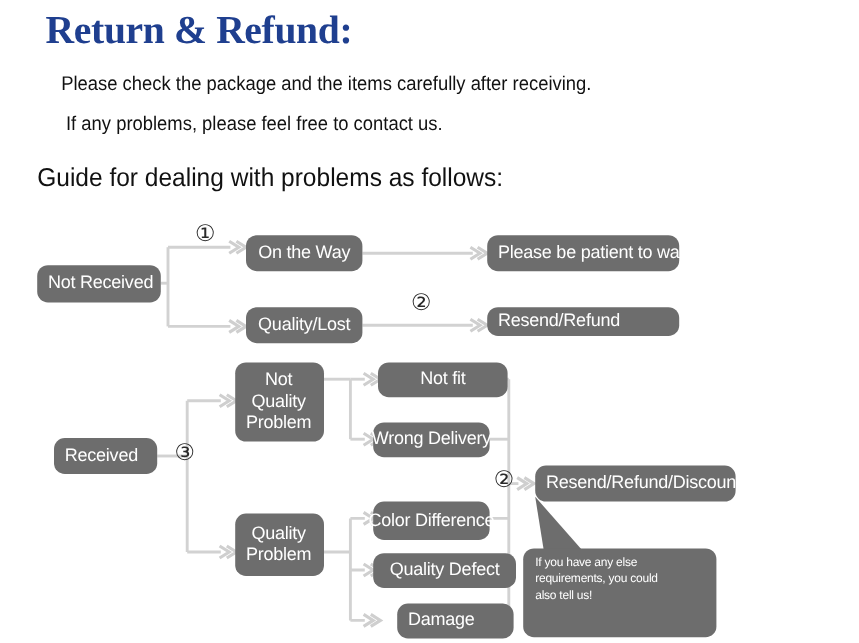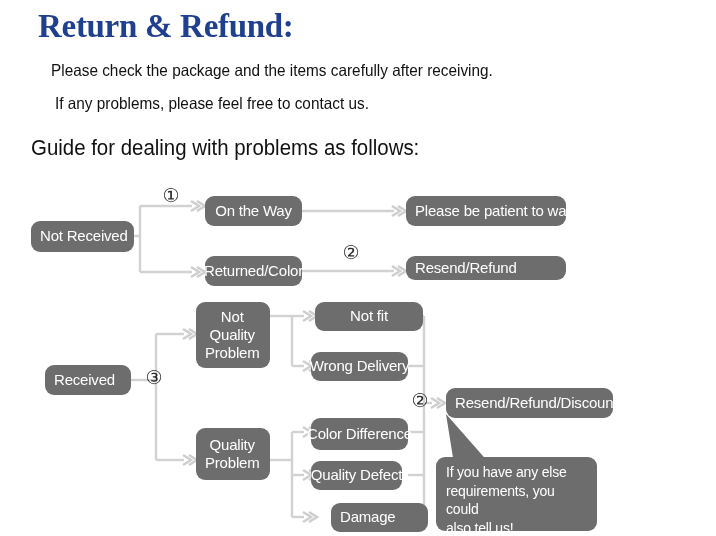--- a/index.html
+++ b/index.html
@@ -105,21 +105,21 @@
   #bubble {
     position: absolute;
     left: 436px;
     top: 457px;
     width: 161px;
     height: 74px;
     background: #6d6d6d;
     border-radius: 9px;
     color: #ffffff;
     font-family: "Liberation Sans", sans-serif;
-    font-size: 14px;
+    font-size: 10px;
     line-height: 1.33;
     padding: 6px 19px 0 10px;
     box-sizing: border-box;
     white-space: pre-line;
     letter-spacing: -0.2px;
   }
   #bubble-tail {
     position: absolute;
     left: 444px;
     top: 408px;
@@ -215,42 +215,42 @@
 
         <path d="M431,398 L439,403 L431,408"></path>
           <path d="M437,398 L445,403 L437,408"></path>
       </g>
     </svg>
 
     <div class="node" style="left:31px; top:221px; width:103px; height:31px;">Not Received</div>
 
     <div class="node center" style="left:205px; top:196px; width:97px; height:30px;">On the Way</div>
 
-    <div class="node center" style="left:205px; top:256px; width:97px; height:30px;">Returned/Color</div>
+    <div class="node center" style="left:205px; top:256px; width:97px; height:30px;">Quality/Lost</div>
 
     <div class="node" style="left:406px; top:196px; width:160px; height:30px;">Please be patient to wait</div>
 
     <div class="node" style="left:406px; top:256px; width:160px; height:24px;">Resend/Refund</div>
 
     <div class="node" style="left:45px; top:365px; width:86px; height:30px;">Received</div>
 
     <div class="node multiline" style="left:196px; top:302px; width:74px; height:66px;">Not
 Quality
 Problem</div>
 
     <div class="node multiline" style="left:196px; top:428px; width:74px; height:52px;">Quality
 Problem</div>
 
     <div class="node center" style="left:315px; top:302px; width:108px; height:29px;">Not fit</div>
 
     <div class="node center" style="left:311px; top:352px; width:97px; height:29px;">Wrong Delivery</div>
 
     <div class="node center" style="left:311px; top:418px; width:97px; height:32px;">Color Difference</div>
 
-    <div class="node center" style="left:311px; top:461px; width:91px; height:29px;">Quality Defect</div>
+    <div class="node center" style="left:311px; top:461px; width:119px; height:29px;">Quality Defect</div>
 
     <div class="node" style="left:311px; top:503px; width:97px; height:29px;margin-left:20px;">Damage</div>
 
     <div class="node" style="left:446px; top:388px; width:167px; height:30px;">Resend/Refund/Discount</div>
 
     <div class="marker" style="left:159px; top:184px;">①</div>
 
     <div class="marker" style="left:339px; top:241px;">②</div>
 
     <div class="marker" style="left:142px; top:366px;">③</div>

